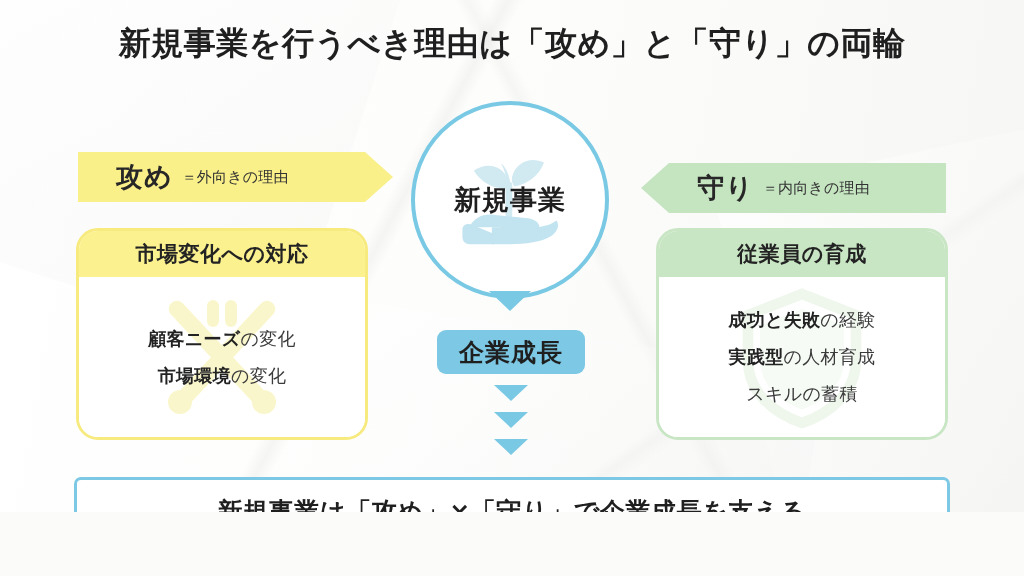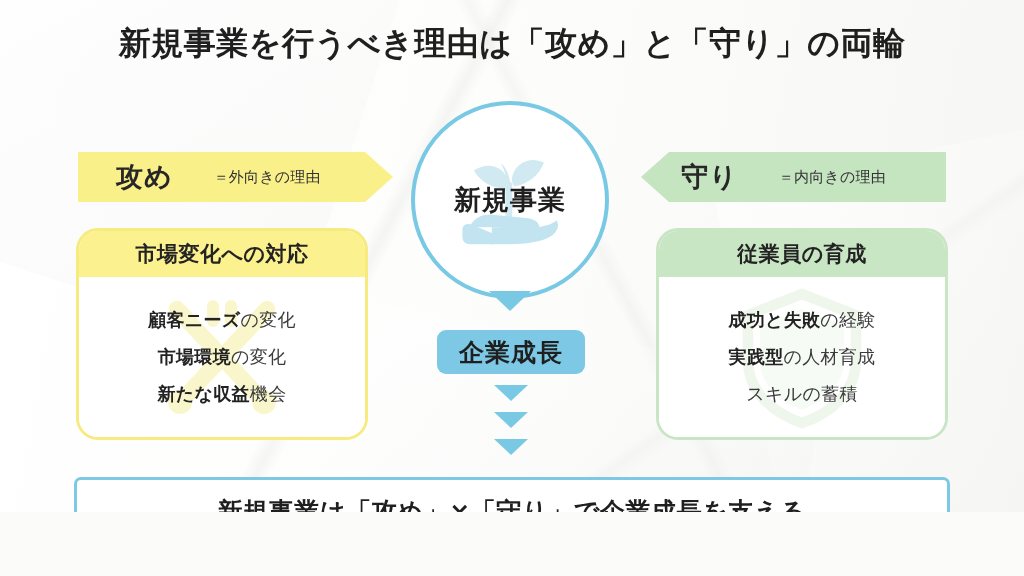--- a/index.html
+++ b/index.html
@@ -52,37 +52,37 @@
   }
 
   
   .arrow-banner {
     position: absolute;
     top: 152px;
     height: 50px;
     display: flex;
     align-items: center;
     box-sizing: border-box;
-    gap: 32px;
   }
   .arrow-left {
     left: 78px;
     width: 315px;
     background: #faf08a;
     clip-path: polygon(0 0, calc(100% - 28px) 0, 100% 50%, calc(100% - 28px) 100%, 0 100%);
     padding-left: 38px;
     justify-content: flex-start;
   }
   .arrow-right {
     right: 78px;
     width: 305px;
     background: #c5e4c0;
     clip-path: polygon(28px 0, 100% 0, 100% 100%, 28px 100%, 0 50%);
     padding-right: 20px;
     justify-content: center;
+    margin-top: 11px;
   }
   .arrow-big {
     font-size: 27px;
     font-weight: 700;
     color: #272727;
     letter-spacing: 1px;
   }
   .arrow-small {
     font-size: 15px;
     font-weight: 500;
@@ -269,23 +269,20 @@
             <rect x="52" y="12" width="8" height="18" rx="4"></rect>
           </g>
         </svg>
       </span>
       <div class="card-item">
         <b>顧客ニーズ</b><span>の変化</span>
       </div>
       <div class="card-item">
         <b>市場環境</b><span>の変化</span>
       </div>
-      <div class="card-item">
-        <b>新たな収益</b><span>機会</span>
-      </div>
     </div>
   </div>
 
   <div class="side-card card-right">
     <div class="card-head">従業員の育成</div>
     <div class="card-body">
       <span class="watermark">
         <svg viewBox="0 0 100 100" width="150" height="150" aria-hidden="true">
           <path d="M50 8 L86 22 L86 52 C86 74 68 88 50 94 C32 88 14 74 14 52 L14 22 Z" fill="none" stroke="#dff0dc" stroke-width="7"></path>
           <path d="M50 18 L78 29 L78 52 C78 69 64 80 50 85 C36 80 22 69 22 52 L22 29 Z" fill="#edf7ec"></path>

